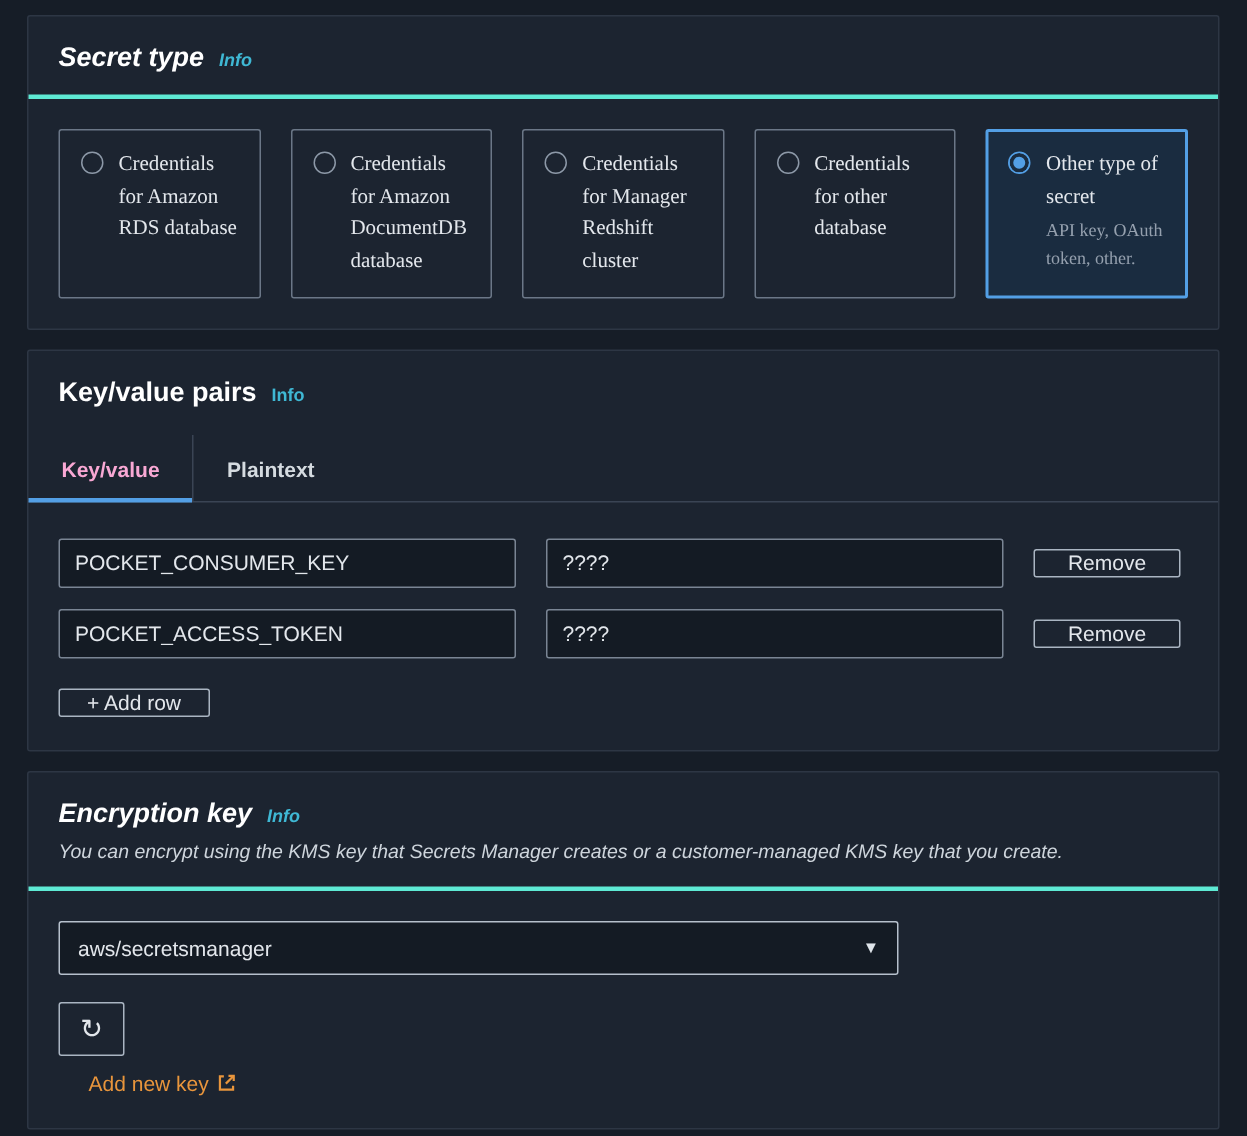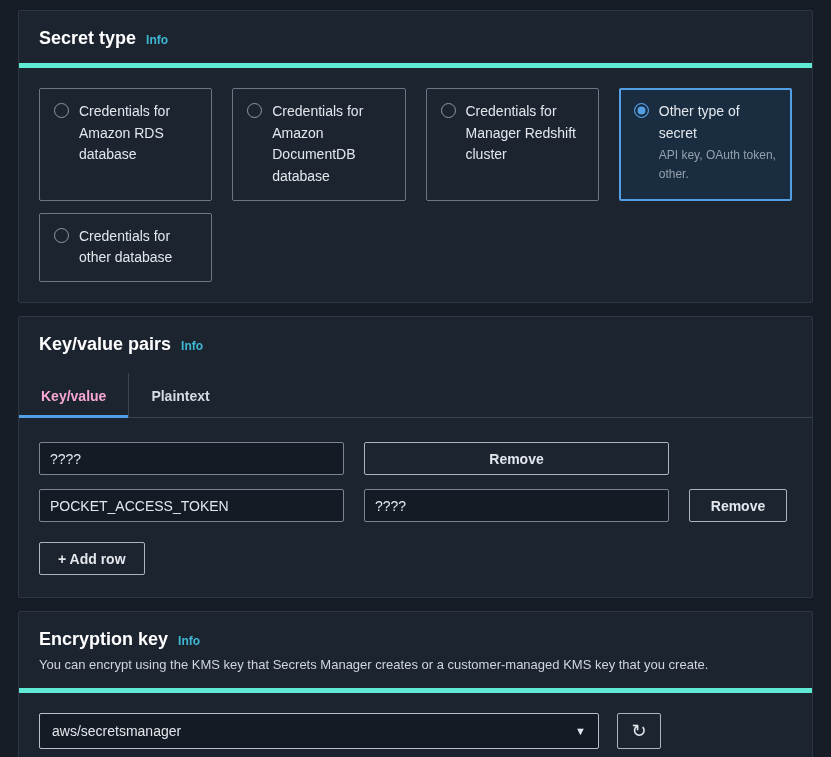--- a/index.html
+++ b/index.html
@@ -12,35 +12,36 @@
     color: #e3e7ec;
   }
   .page { padding: 10px 18px 24px; display: flex; flex-direction: column; gap: 13px; }
 
   .card {
     background: #1c2430;
     border: 1px solid #2d3644;
     border-radius: 2px;
   }
   .card-header { padding: 17px 20px 14px; }
-  .card-header.divided { border-bottom: 5px solid #5eead4; }
+  .card-header.divided { border-bottom: 3px solid #5eead4; font-style: italic; }
   .title-row { display: flex; align-items: baseline; gap: 10px; }
   .card-title { font-size: 18px; font-weight: 700; color: #ffffff; margin: 0; }
   .info-link {
     font-size: 12px; font-weight: 700; color: #3fb8d4;
     text-decoration: none; cursor: pointer;
   }
   .card-desc { margin-top: 6px; font-size: 13px; color: #ced5dc; line-height: 1.4; }
   .card-body { padding: 20px; }
 
   
   .tile-grid {
     display: grid;
-    grid-template-columns: repeat(4, 1fr);
+    grid-template-columns: repeat(5, 1fr);
     gap: 12px 20px;
+    font-family: Liberation Serif, serif;
   }
   .tile {
     display: flex; gap: 10px; align-items: flex-start;
     border: 1px solid #6b7787;
     border-radius: 2px;
     padding: 12px 14px;
     min-height: 58px;
     cursor: pointer;
     background: #1c2430;
   }
@@ -100,35 +101,35 @@
     background: #141b24;
     border: 1px solid #7a8594;
     border-radius: 2px;
     color: #e3e7ec;
     font-size: 14px;
     font-family: "Liberation Sans", "DejaVu Sans", sans-serif;
     padding: 0 10px;
     width: 100%;
   }
   .btn {
-    height: 33px;
+    height: 19px;
     background: transparent;
     border: 1px solid #aab5c2;
     border-radius: 2px;
     color: #e3e7ec;
     font-size: 14px;
-    font-weight: 700;
+    font-weight: 400;
     font-family: "Liberation Sans", "DejaVu Sans", sans-serif;
     padding: 0 18px;
     cursor: pointer;
   }
   .add-row-btn { margin-top: 6px; }
 
   
-  .select-row { display: flex; gap: 18px; }
+  .select-row { display: flex; gap: 18px; flex-direction: column; }
   .select {
     width: 560px; height: 36px;
     background: #141b24;
     border: 1px solid #b6c0cc;
     border-radius: 2px;
     display: flex; align-items: center; justify-content: space-between;
     padding: 0 12px;
     font-size: 14px;
     cursor: pointer;
   }
@@ -176,31 +177,31 @@
         <label class="tile">
           <span class="radio"></span>
           <span class="tile-label">Credentials for Amazon DocumentDB database</span>
         </label>
 
         <label class="tile">
           <span class="radio"></span>
           <span class="tile-label">Credentials for Manager Redshift cluster</span>
         </label>
 
+        <label class="tile">
+          <span class="radio"></span>
+          <span class="tile-label">Credentials for other database</span>
+        </label>
+
         <label class="tile selected">
           <span class="radio"></span>
           <span class="tile-label">
             <span>Other type of secret</span>
             <span class="tile-sub">API key, OAuth token, other.</span>
           </span>
-        </label>
-
-        <label class="tile">
-          <span class="radio"></span>
-          <span class="tile-label">Credentials for other database</span>
         </label>
 
       </div>
     </div>
   </section>
 
   <section class="card">
     <div class="card-header">
       <div class="title-row">
         <h2 class="card-title">Key/value pairs</h2>
@@ -209,20 +210,21 @@
     </div>
 
     <div class="tab-bar">
       <div class="tab active">Key/value</div>
       <div class="tab">Plaintext</div>
     </div>
 
     <div class="kv-body">
 
       <div class="kv-row">
+        <input class="text-input" type="text" value="POCKET_CONSUMER_KEY" style="">
         <input class="text-input" type="text" value="????" style="">
         <button class="btn">Remove</button>
       </div>
 
       <div class="kv-row">
         <input class="text-input" type="text" value="POCKET_ACCESS_TOKEN" style="">
         <input class="text-input" type="text" value="????" style="">
         <button class="btn">Remove</button>
       </div>
 

